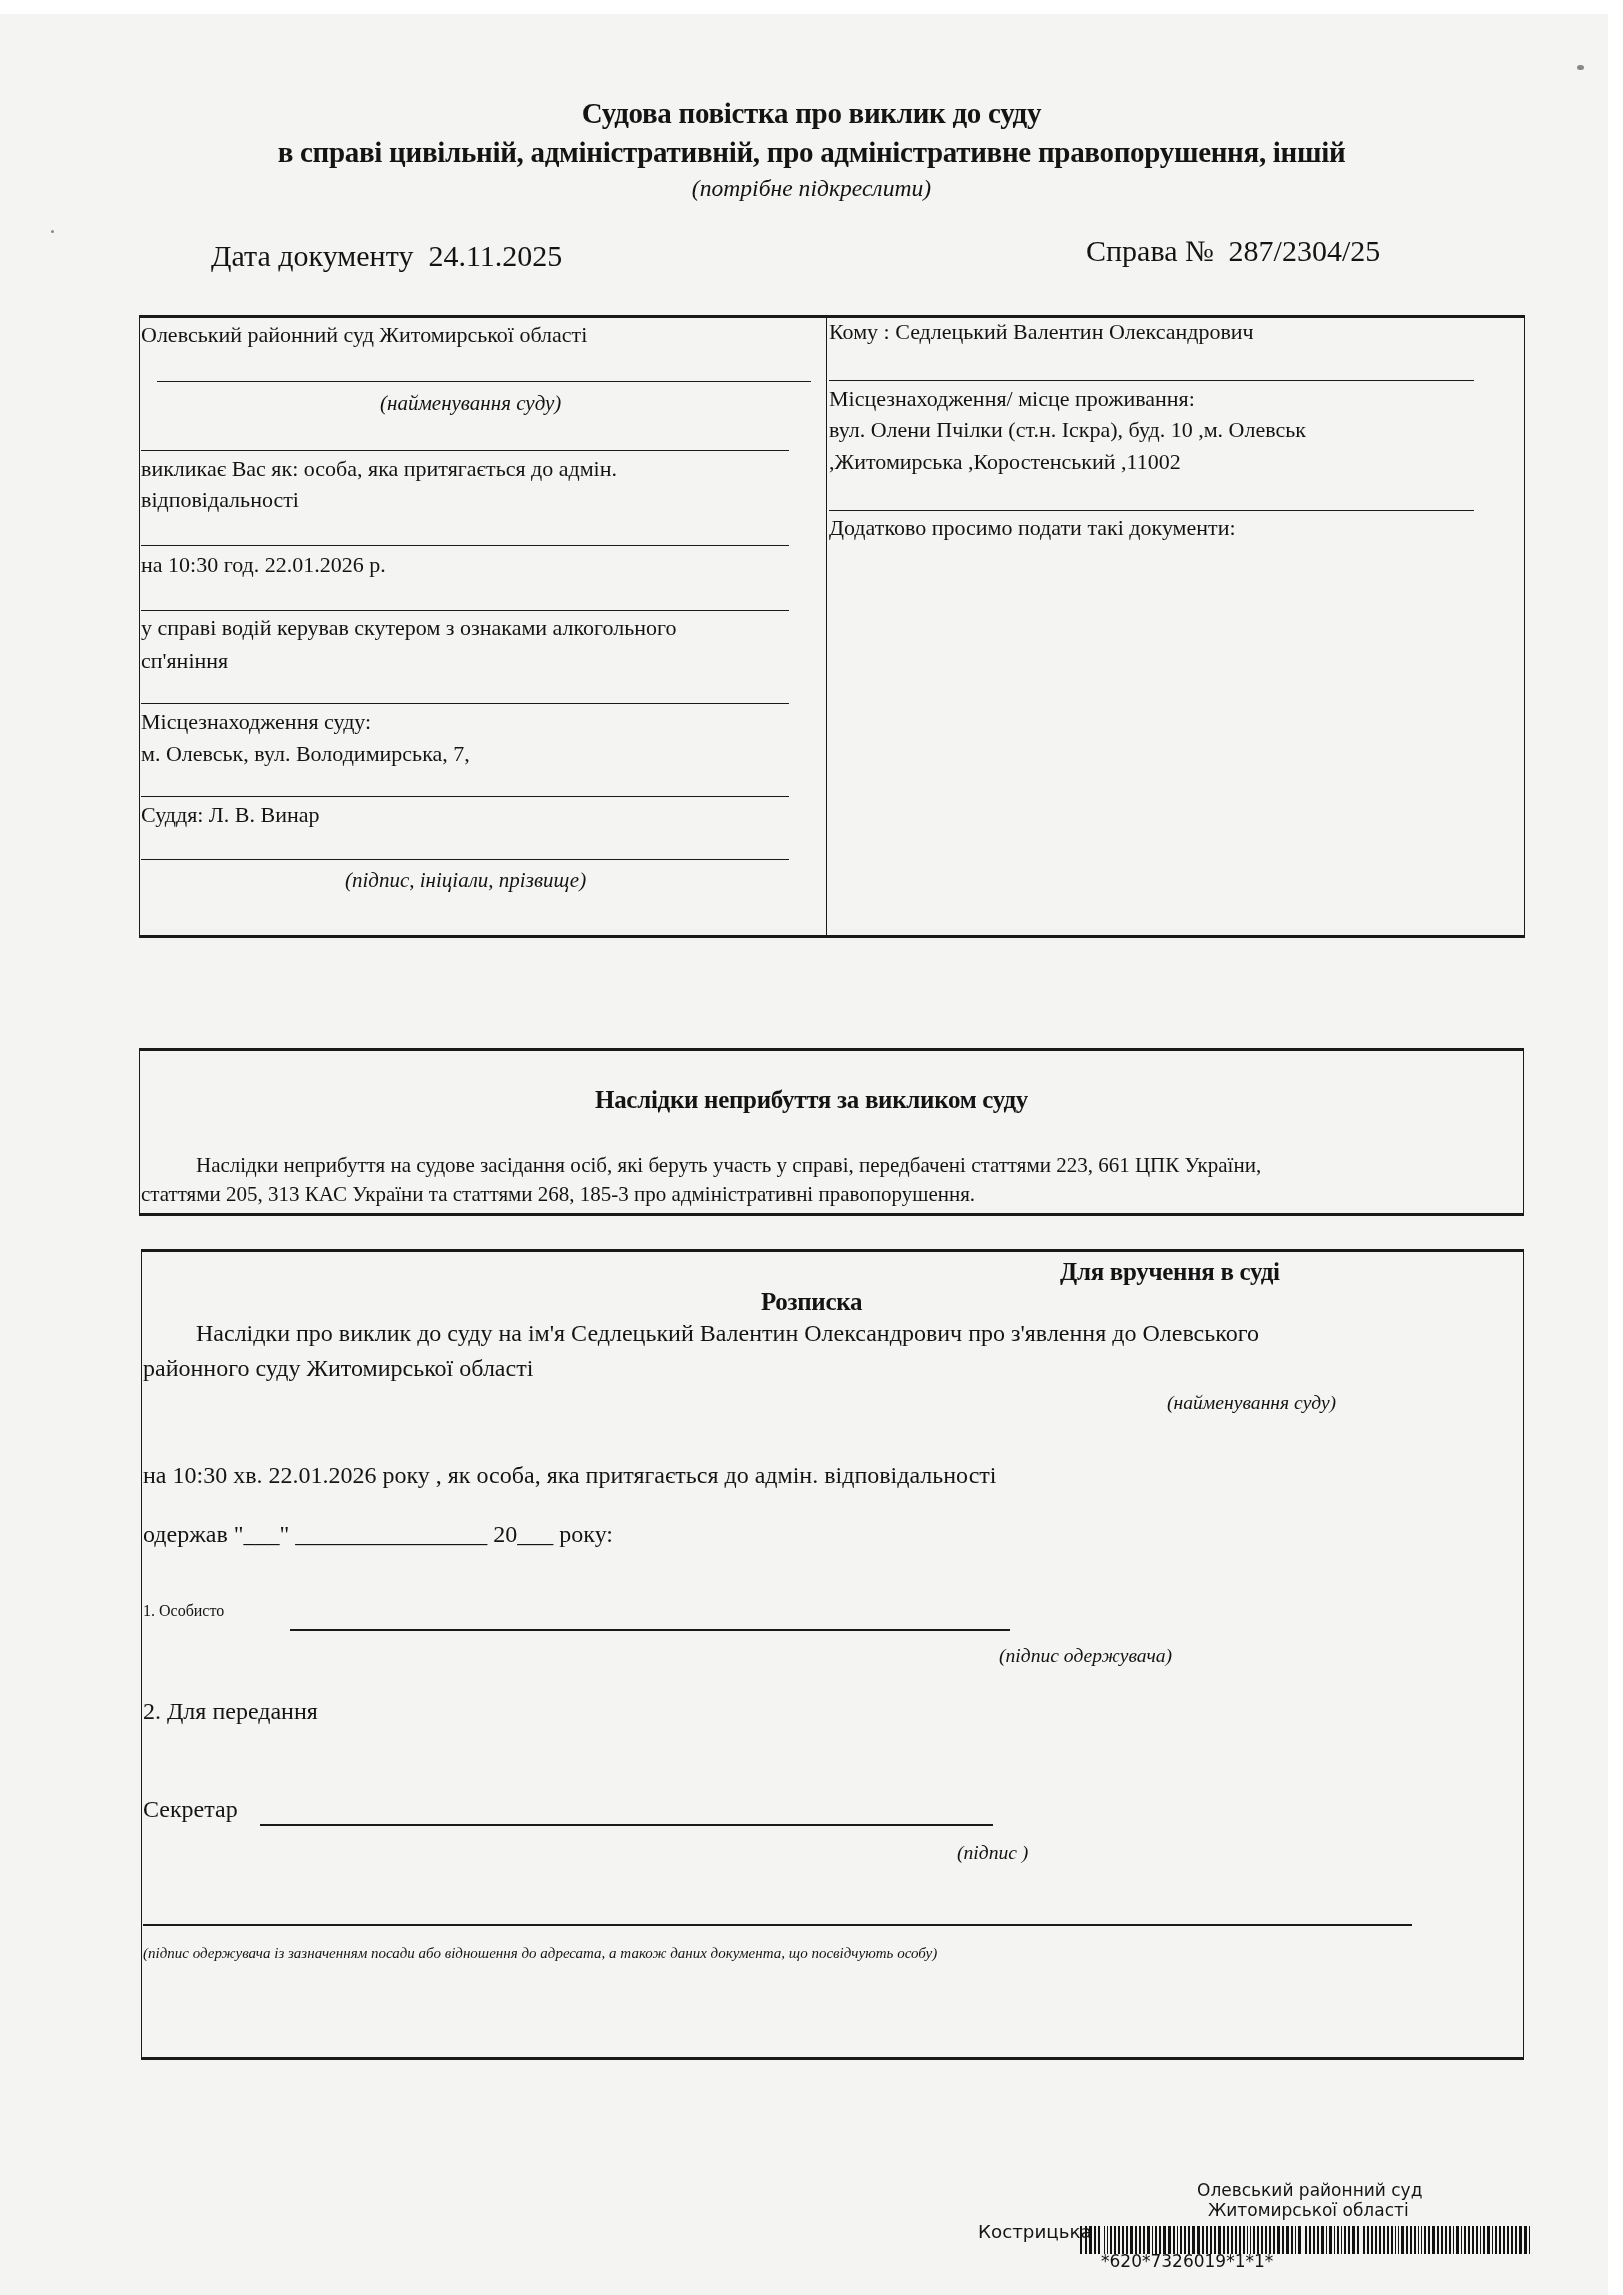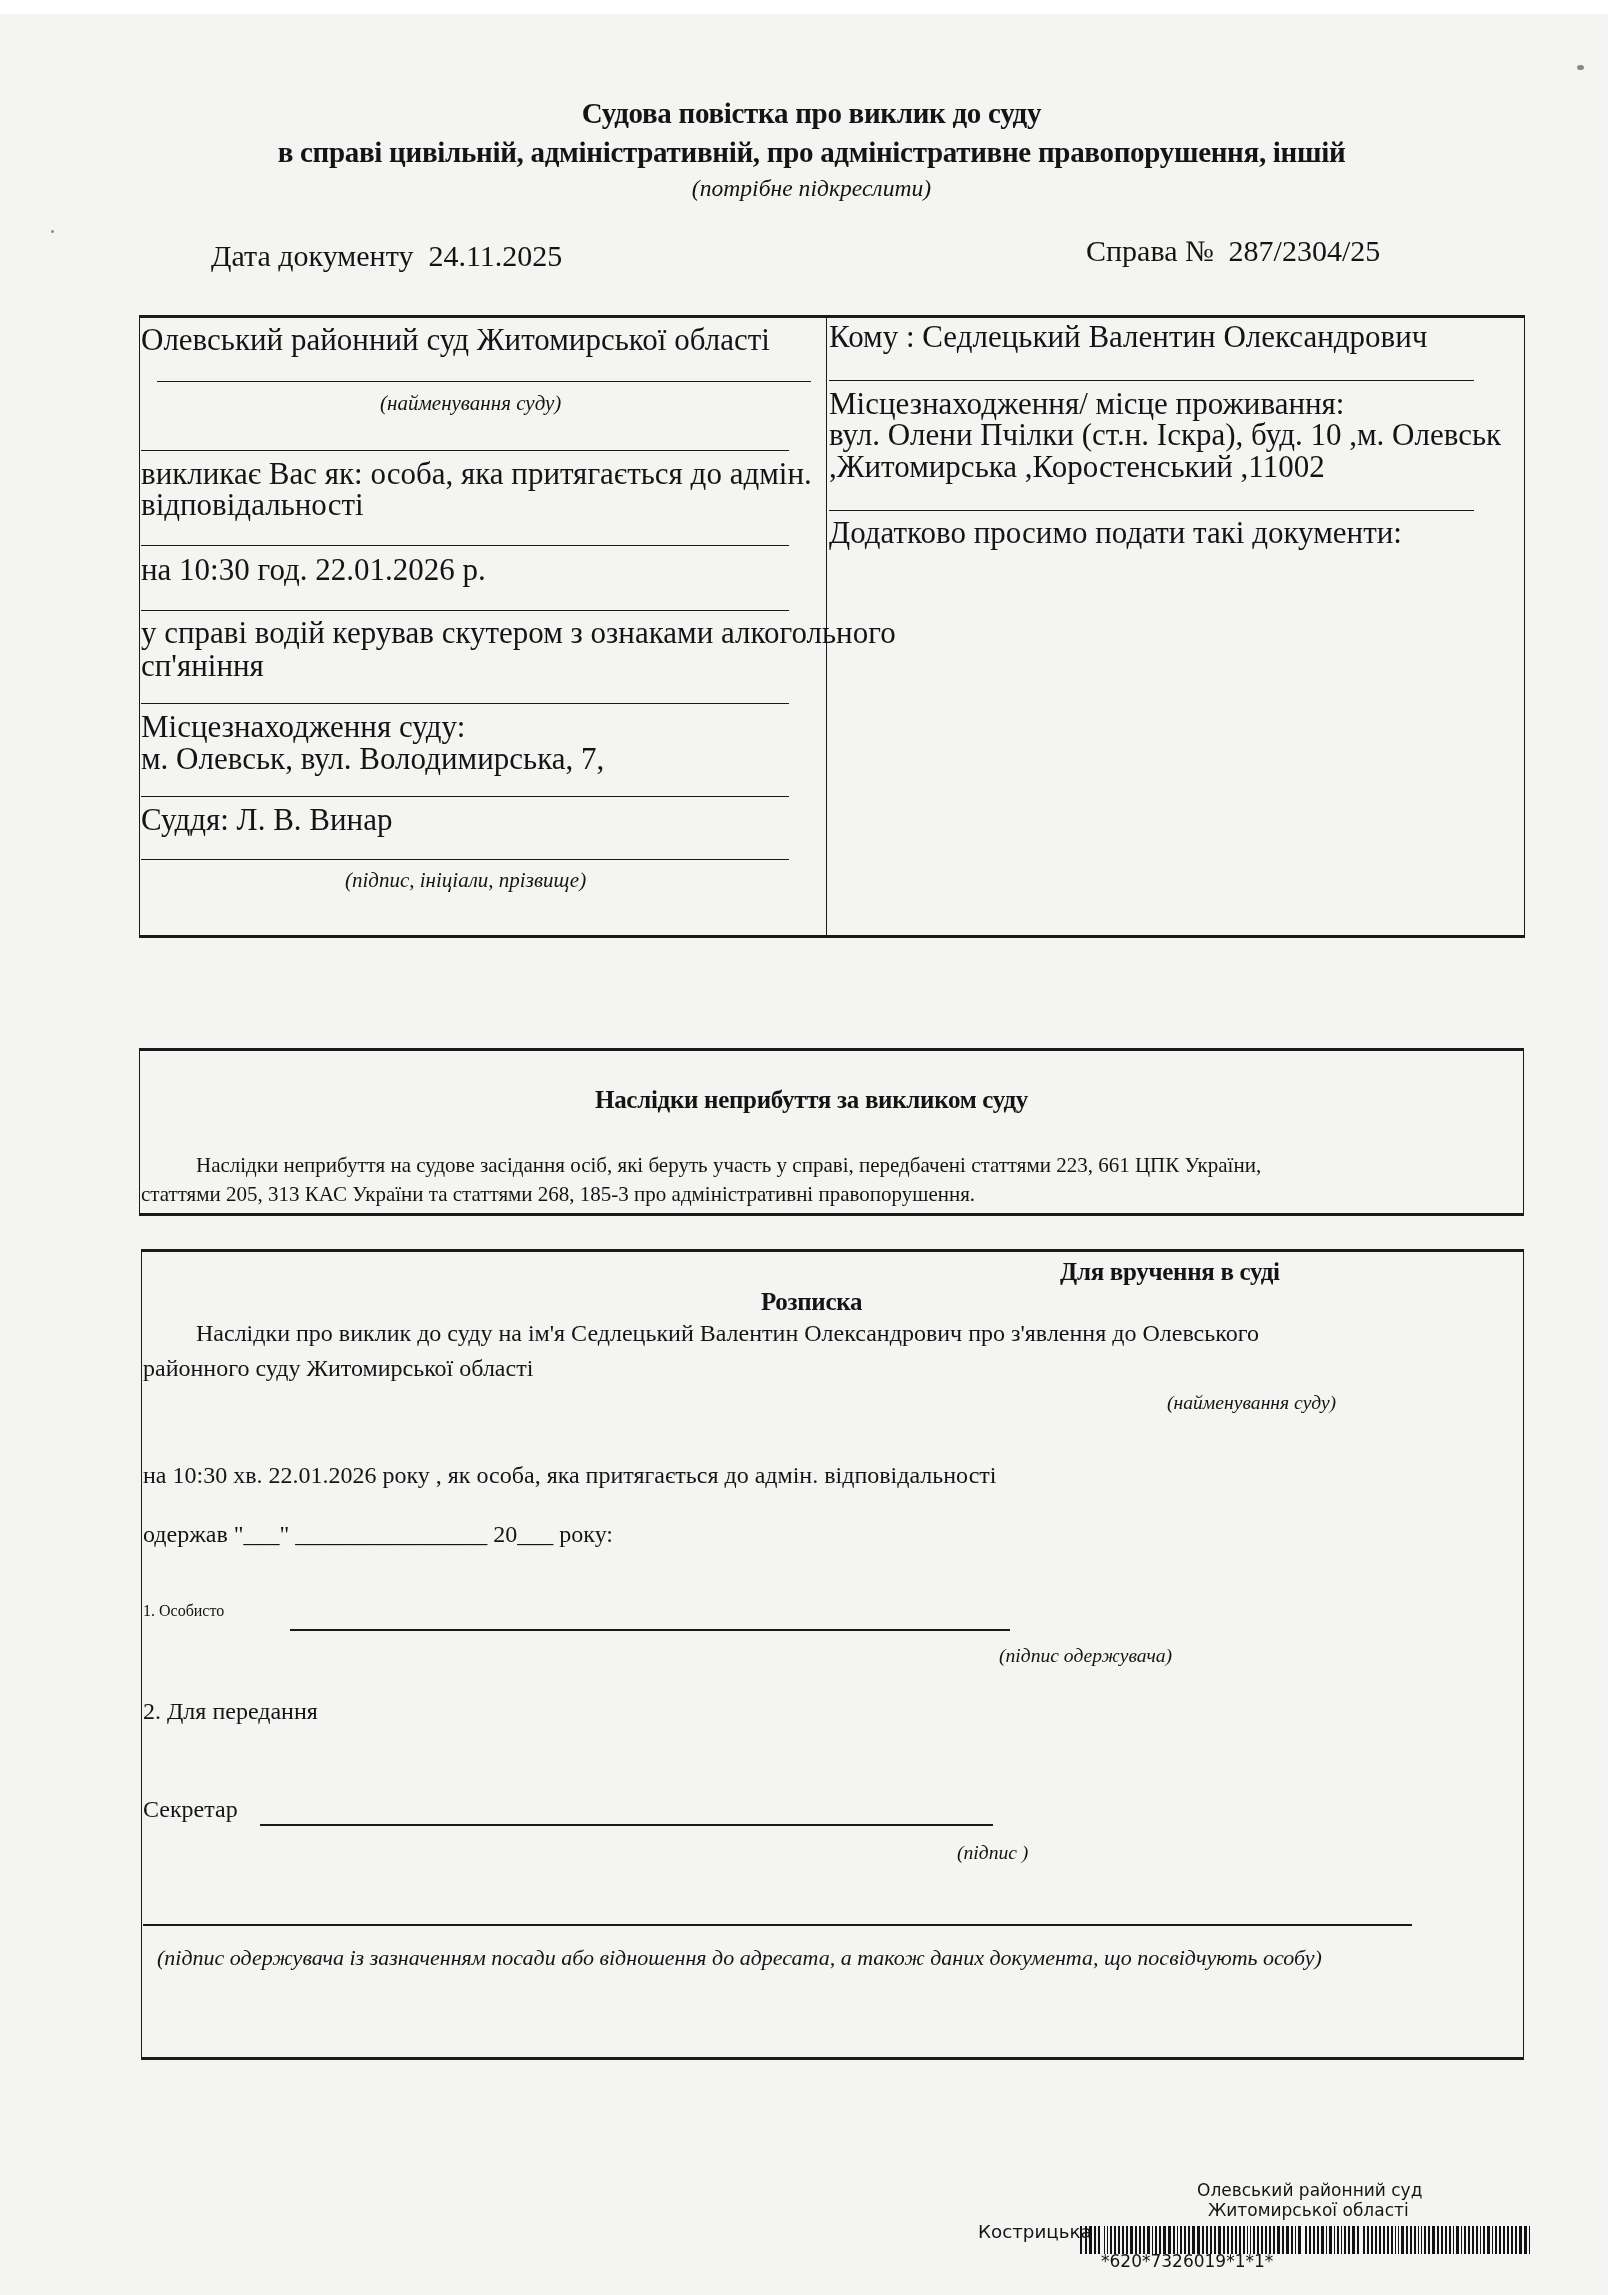--- a/index.html
+++ b/index.html
@@ -9,21 +9,21 @@
     font-family: "Liberation Serif", "DejaVu Serif", serif;
     color: #141414;
   }
   .sheet {
     position: absolute; left: 0; top: 14.4px; width: 1608px; height: 2281px;
     background: #f4f4f2;
   }
   .abs { position: absolute; white-space: nowrap; }
   .title { font-weight: bold; font-size: 29px; letter-spacing: -0.3px; }
   .italic { font-style: italic; }
-  .body-text { font-size: 31px; }
+  .body-text { font-size: 22px; }
   .hdr { font-size: 30px; }
   .rule { position: absolute; height: 1.3px; background: #1a1a1a; }
   .box { position: absolute; border: 1.3px solid #1a1a1a; box-sizing: border-box; }
   .box.thick-bottom { border-bottom-width: 3.9px; }
   .box.thick-top { border-top-width: 3.9px; }
   .vline { position: absolute; width: 1.3px; background: #1a1a1a; }
   .small-ital { font-style: italic; font-size: 21px; }
   .barcode-wrap { position: absolute; }
   .barcode { display: flex; align-items: stretch; height: 27.5px; }
   .barcode span { display: block; background: #111; height: 100%; }
@@ -106,21 +106,21 @@
 <div class="rule" style="left:290px;top:1629px;width:720px;height:2px;"></div>
 <div class="abs small-ital" style="left:999px;top:1645px;font-size:19.6px;">(підпис одержувача)</div>
 
 <div class="abs body-text" style="left:143px;top:1698px;font-size:24px;"> 2. Для передання</div>
 
 <div class="abs body-text" style="left:143px;top:1796px;font-size:24px;">Секретар</div>
 <div class="rule" style="left:260px;top:1824px;width:733px;height:2px;"></div>
 <div class="abs small-ital" style="left:957px;top:1842px;font-size:19.6px;">(підпис )</div>
 
 <div class="rule" style="left:143px;top:1924px;width:1269px;height:2px;"></div>
-<div class="abs small-ital" style="left:157px;top:1945px;font-size:22px;">(підпис одержувача із зазначенням посади або відношення до адресата, а також даних документа, що посвідчують особу)</div>
+<div class="abs small-ital" style="left:143px;top:1945px;font-size:15px;">(підпис одержувача із зазначенням посади або відношення до адресата, а також даних документа, що посвідчують особу)</div>
 
 <div class="abs sans" style="left:1197px;top:2180px;font-size:17px;">Олевський районний суд</div>
 <div class="abs sans" style="left:1208px;top:2200px;font-size:17px;">Житомирської області</div>
 <div class="abs sans" style="left:978px;top:2221px;font-size:18.3px;">Кострицька</div>
 <div class="barcode-wrap" style="left:1080px;top:2226px;">
   <div class="barcode" id="barcode">
       <span style="width: 2px; margin-right: 3.3px;"></span>
       <span style="width: 2px; margin-right: 2px;"></span>
       <span style="width: 2.6px; margin-right: 2px;"></span>
       <span style="width: 2.6px; margin-right: 2px;"></span>

